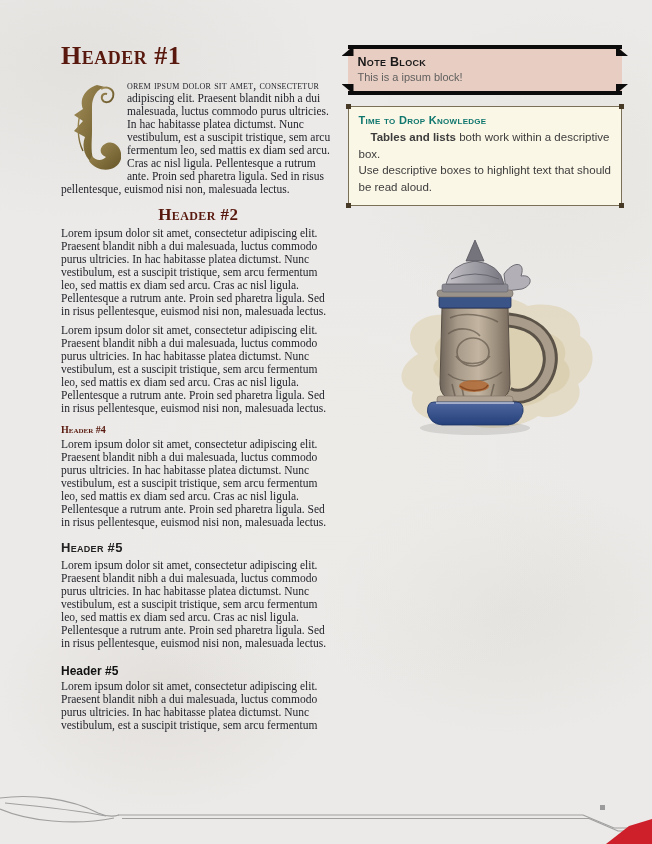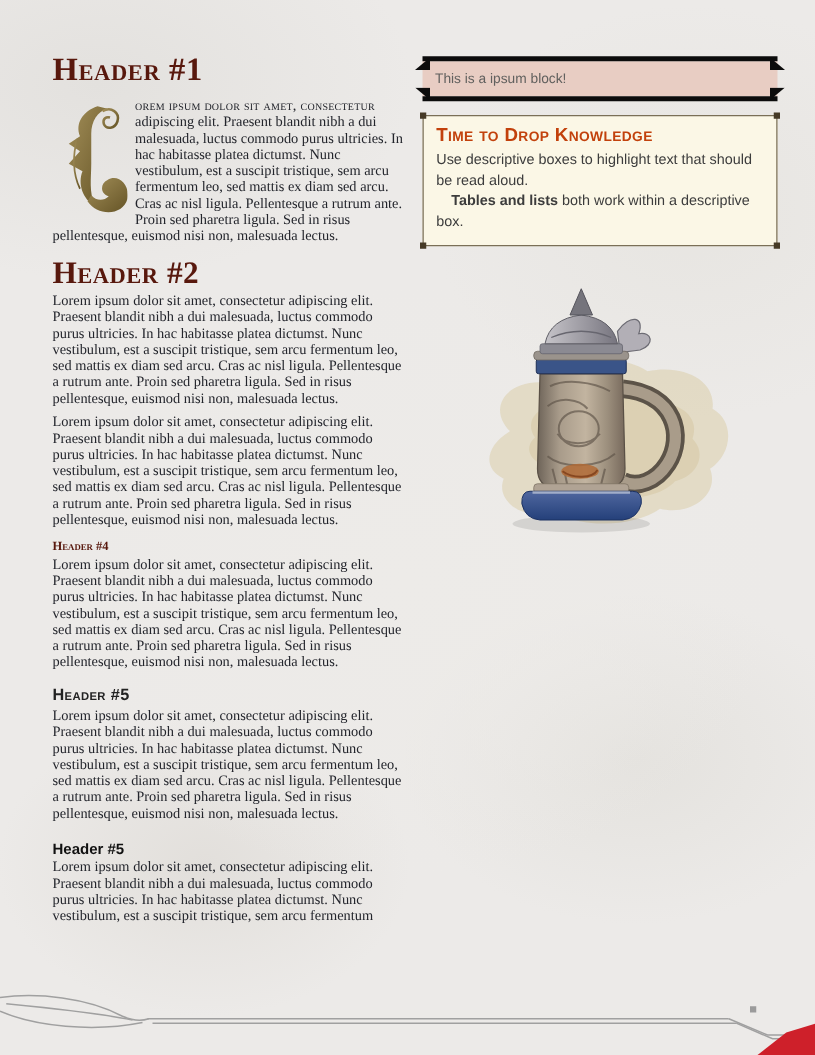--- a/index.html
+++ b/index.html
@@ -21,26 +21,26 @@
     background:
       radial-gradient(420px 260px at 12% 8%,  #e3e1de 0%, rgba(227,225,222,0) 60%),
       radial-gradient(380px 300px at 85% 20%, #e7e5e1 0%, rgba(231,229,225,0) 55%),
       radial-gradient(500px 400px at 50% 55%, #edebe8 0%, rgba(237,235,232,0) 60%),
       radial-gradient(300px 220px at 25% 82%, #e2dfdb 0%, rgba(226,223,219,0) 55%),
       radial-gradient(340px 240px at 78% 72%, #e4e2de 0%, rgba(228,226,222,0) 55%),
       #eceae8;
     font-family:"Liberation Serif","DejaVu Serif",serif;
     color:var(--body-text);
   }
-  .columns{display:flex;gap:12px;padding:40px 30px 0 42px;}
+  .columns{display:flex;gap:12px;padding:40px 30px 0 61px;}
   .col{width:284px;}
 
   h1,h2,h3,h4{font-family:"Liberation Serif","DejaVu Serif",serif;color:var(--heading-maroon);font-variant:small-caps;font-weight:700;}
   h1{font-size:26px;line-height:1;margin:3px 0 10px;letter-spacing:.5px;}
-  h2{font-size:25px;line-height:1;margin:10px 0 4px;letter-spacing:.4px;}
+  h2{font-size:17px;line-height:1;margin:10px 0 4px;letter-spacing:.4px;text-align:center;}
   h3{font-size:16.5px;line-height:1;margin:9px 0 6px;padding-bottom:3px;border-bottom:1.5px solid var(--h3-rule-gold);}
   h4{font-size:10px;line-height:1;margin:10px 0 3px;}
   h5{font-family:"Liberation Sans","DejaVu Sans",sans-serif;font-variant:small-caps;font-weight:700;color:#222;font-size:13px;line-height:1;margin:12px 0 5px;letter-spacing:.3px;}
   h6{font-family:"Liberation Sans","DejaVu Sans",sans-serif;font-weight:700;color:#111;font-size:12px;line-height:1;margin:15px 0 3px;}
 
   p.body{font-size:11.5px;line-height:13px;margin:0 0 6px;text-align:left;}
   .lead-caps{font-variant:small-caps;letter-spacing:.2px;}
 
   .dropcap{float:left;width:60px;height:92px;margin:2px 6px 0 0;}
 
@@ -56,21 +56,21 @@
   .wing.br{right:-6px;bottom:1px;clip-path:polygon(0 0,100% 0,0 100%);}
   .note-inner{background:var(--note-bg);padding:6px 10px 8px;}
   .note-title{font-family:"Liberation Sans","DejaVu Sans",sans-serif;font-variant:small-caps;font-weight:700;font-size:12.5px;color:#191919;letter-spacing:.3px;}
   .note-text{font-family:"Liberation Sans","DejaVu Sans",sans-serif;font-size:11px;color:#61605e;margin-top:2px;}
 
   
   .descbox{position:relative;border:1px solid var(--descbox-border);background:var(--descbox-bg);padding:7px 10px 10px;margin:0 0 8px;}
   .dot{position:absolute;width:5px;height:5px;background:var(--descbox-dot);}
   .dot.tl{left:-3px;top:-3px;} .dot.tr{right:-3px;top:-3px;}
   .dot.bl{left:-3px;bottom:-3px;} .dot.br{right:-3px;bottom:-3px;}
-  .desc-title{font-family:"Liberation Sans","DejaVu Sans",sans-serif;font-variant:small-caps;font-weight:700;font-size:15px;color:#c2410c;letter-spacing:.3px;margin-bottom:3px;}
+  .desc-title{font-family:"Liberation Sans","DejaVu Sans",sans-serif;font-variant:small-caps;font-weight:700;font-size:11px;color:#0f766e;letter-spacing:.3px;margin-bottom:3px;}
   .desc-text{font-family:"Liberation Sans","DejaVu Sans",sans-serif;font-size:11.5px;line-height:16.5px;color:#3c3c3c;}
   .desc-text.indent{text-indent:12px;}
 
   .stein{margin:28px 0 0 10px;}
 
   .footer{position:absolute;left:0;bottom:0;width:652px;height:50px;}
 </style>
 </head>
 <body>
 
@@ -113,36 +113,37 @@
     </div>
 
     <div class="col">
 
       <div class="note">
         <div class="note-bar">
           <span class="wing tl"></span>
           <span class="wing tr"></span>
         </div>
         <div class="note-inner">
+          <div class="note-title">Note Block</div>
           <div class="note-text">This is a ipsum block!</div>
         </div>
         <div class="note-bar">
           <span class="wing bl"></span>
           <span class="wing br"></span>
         </div>
       </div>
 
       <div class="descbox">
         <span class="dot tl"></span>
         <span class="dot tr"></span>
         <span class="dot bl"></span>
         <span class="dot br"></span>
         <div class="desc-title">Time to Drop Knowledge</div>
+        <p class="desc-text indent"><b>Tables and lists</b><span> both work within a descriptive box.</span></p>
         <p class="desc-text">Use descriptive boxes to highlight text that should be read aloud.</p>
-        <p class="desc-text indent"><b>Tables and lists</b><span> both work within a descriptive box.</span></p>
       </div>
 
       <div class="stein">
         <svg width="250" height="205" viewBox="0 0 250 205" aria-hidden="true">
           <defs>
             <linearGradient id="bodyg" x1="0" y1="0" x2="1" y2="0">
               <stop offset="0" stop-color="#6e6459"></stop>
                 <stop offset=".25" stop-color="#a89b8a"></stop>
               <stop offset=".55" stop-color="#c2b4a0"></stop>
                 <stop offset=".8" stop-color="#9c8f7d"></stop>

